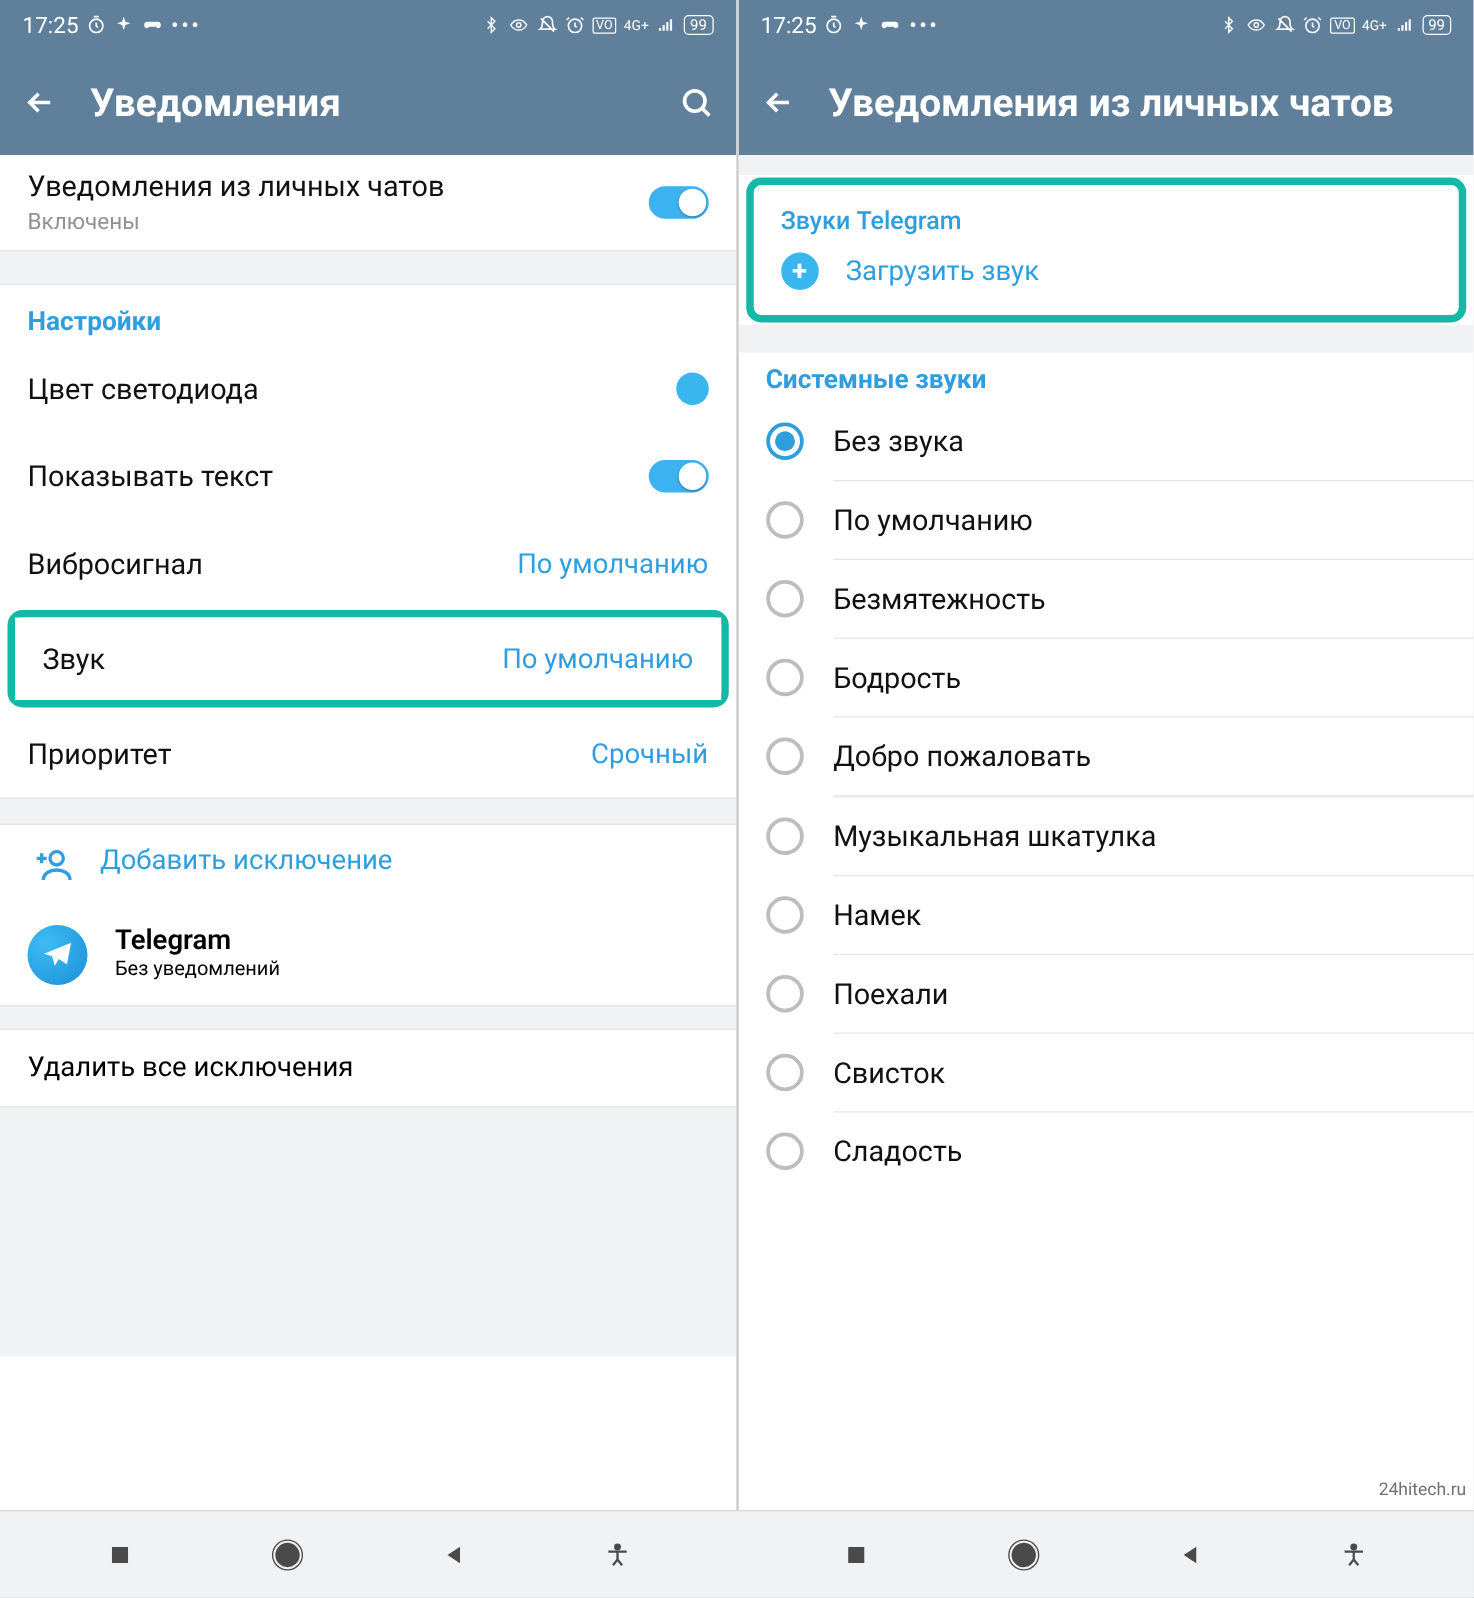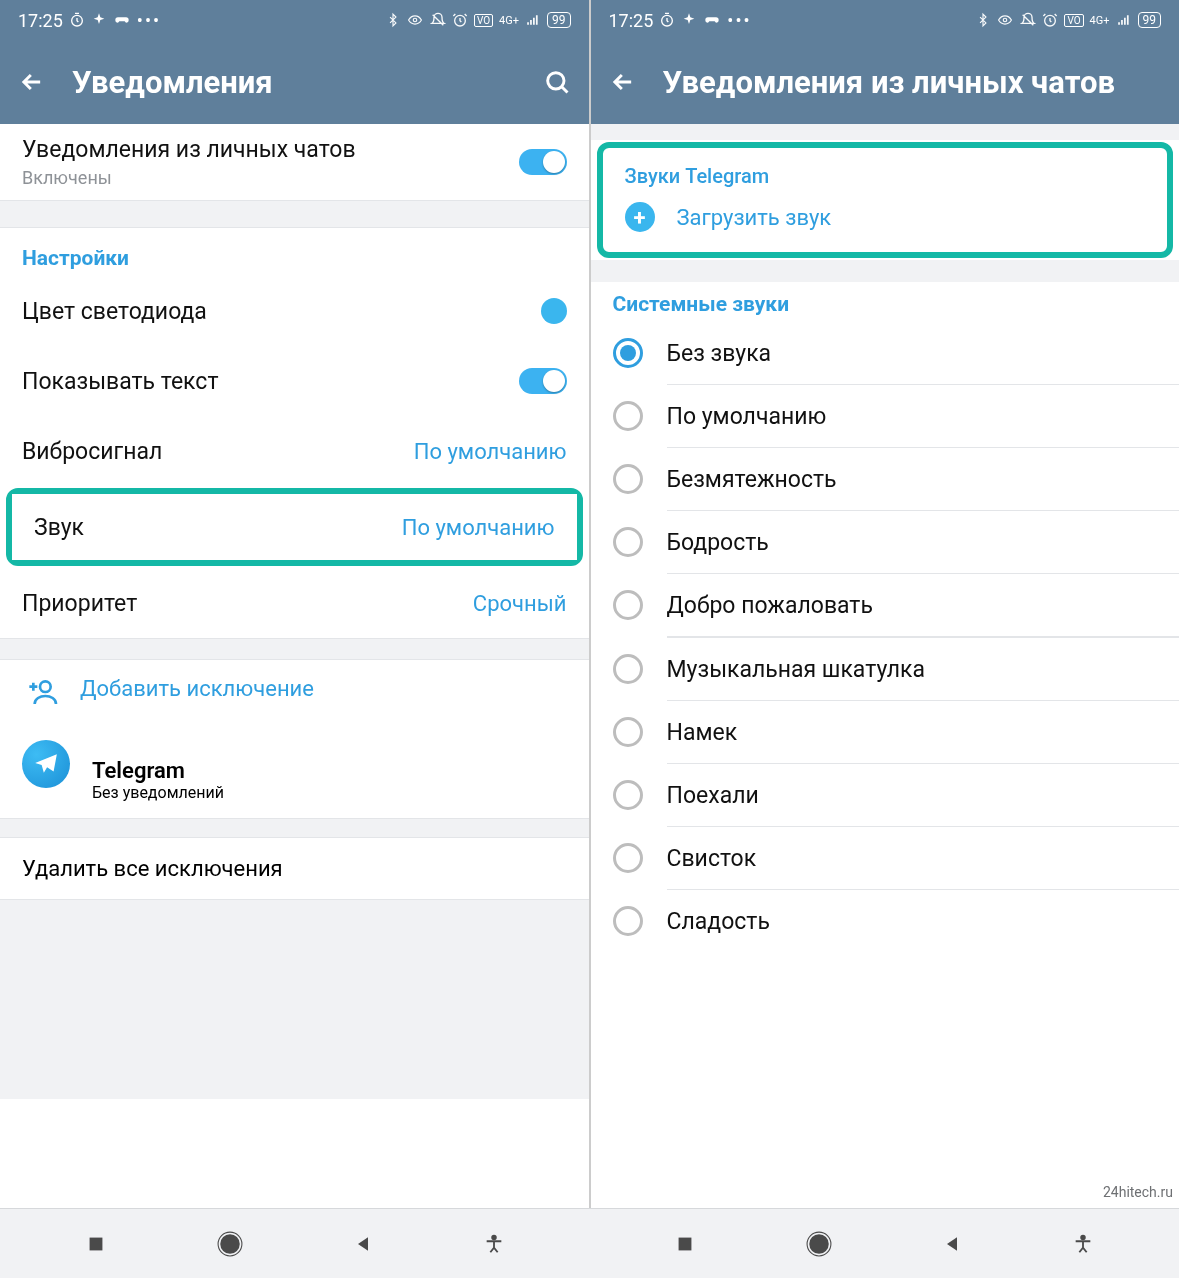--- a/index.html
+++ b/index.html
@@ -252,21 +252,21 @@
         <div style="font-size:22px;color:#2f9edf;">Добавить исключение</div>
       </div>
 
       <div class="exception-row">
         <div class="tg-avatar">
           <svg width="26" height="26" viewBox="0 0 24 24" fill="#fff">
               <path d="M22 3L2 11l6 2 2 7 3-5 6 4z"></path>
             </svg>
         </div>
         <div class="col">
-          <div style="font-size:22px;font-weight:600;margin-top:18px;">Telegram</div>
+          <div style="font-size:22px;font-weight:600;">Telegram</div>
           <div class="sub">Без уведомлений</div>
         </div>
       </div>
 
       <div class="section-gap" style="height:20px;"></div>
       <div class="delete-text">Удалить все исключения</div>
       <div class="section-gap" style="height:200px;border-bottom:none;"></div>
     </div>
   </div>
 

